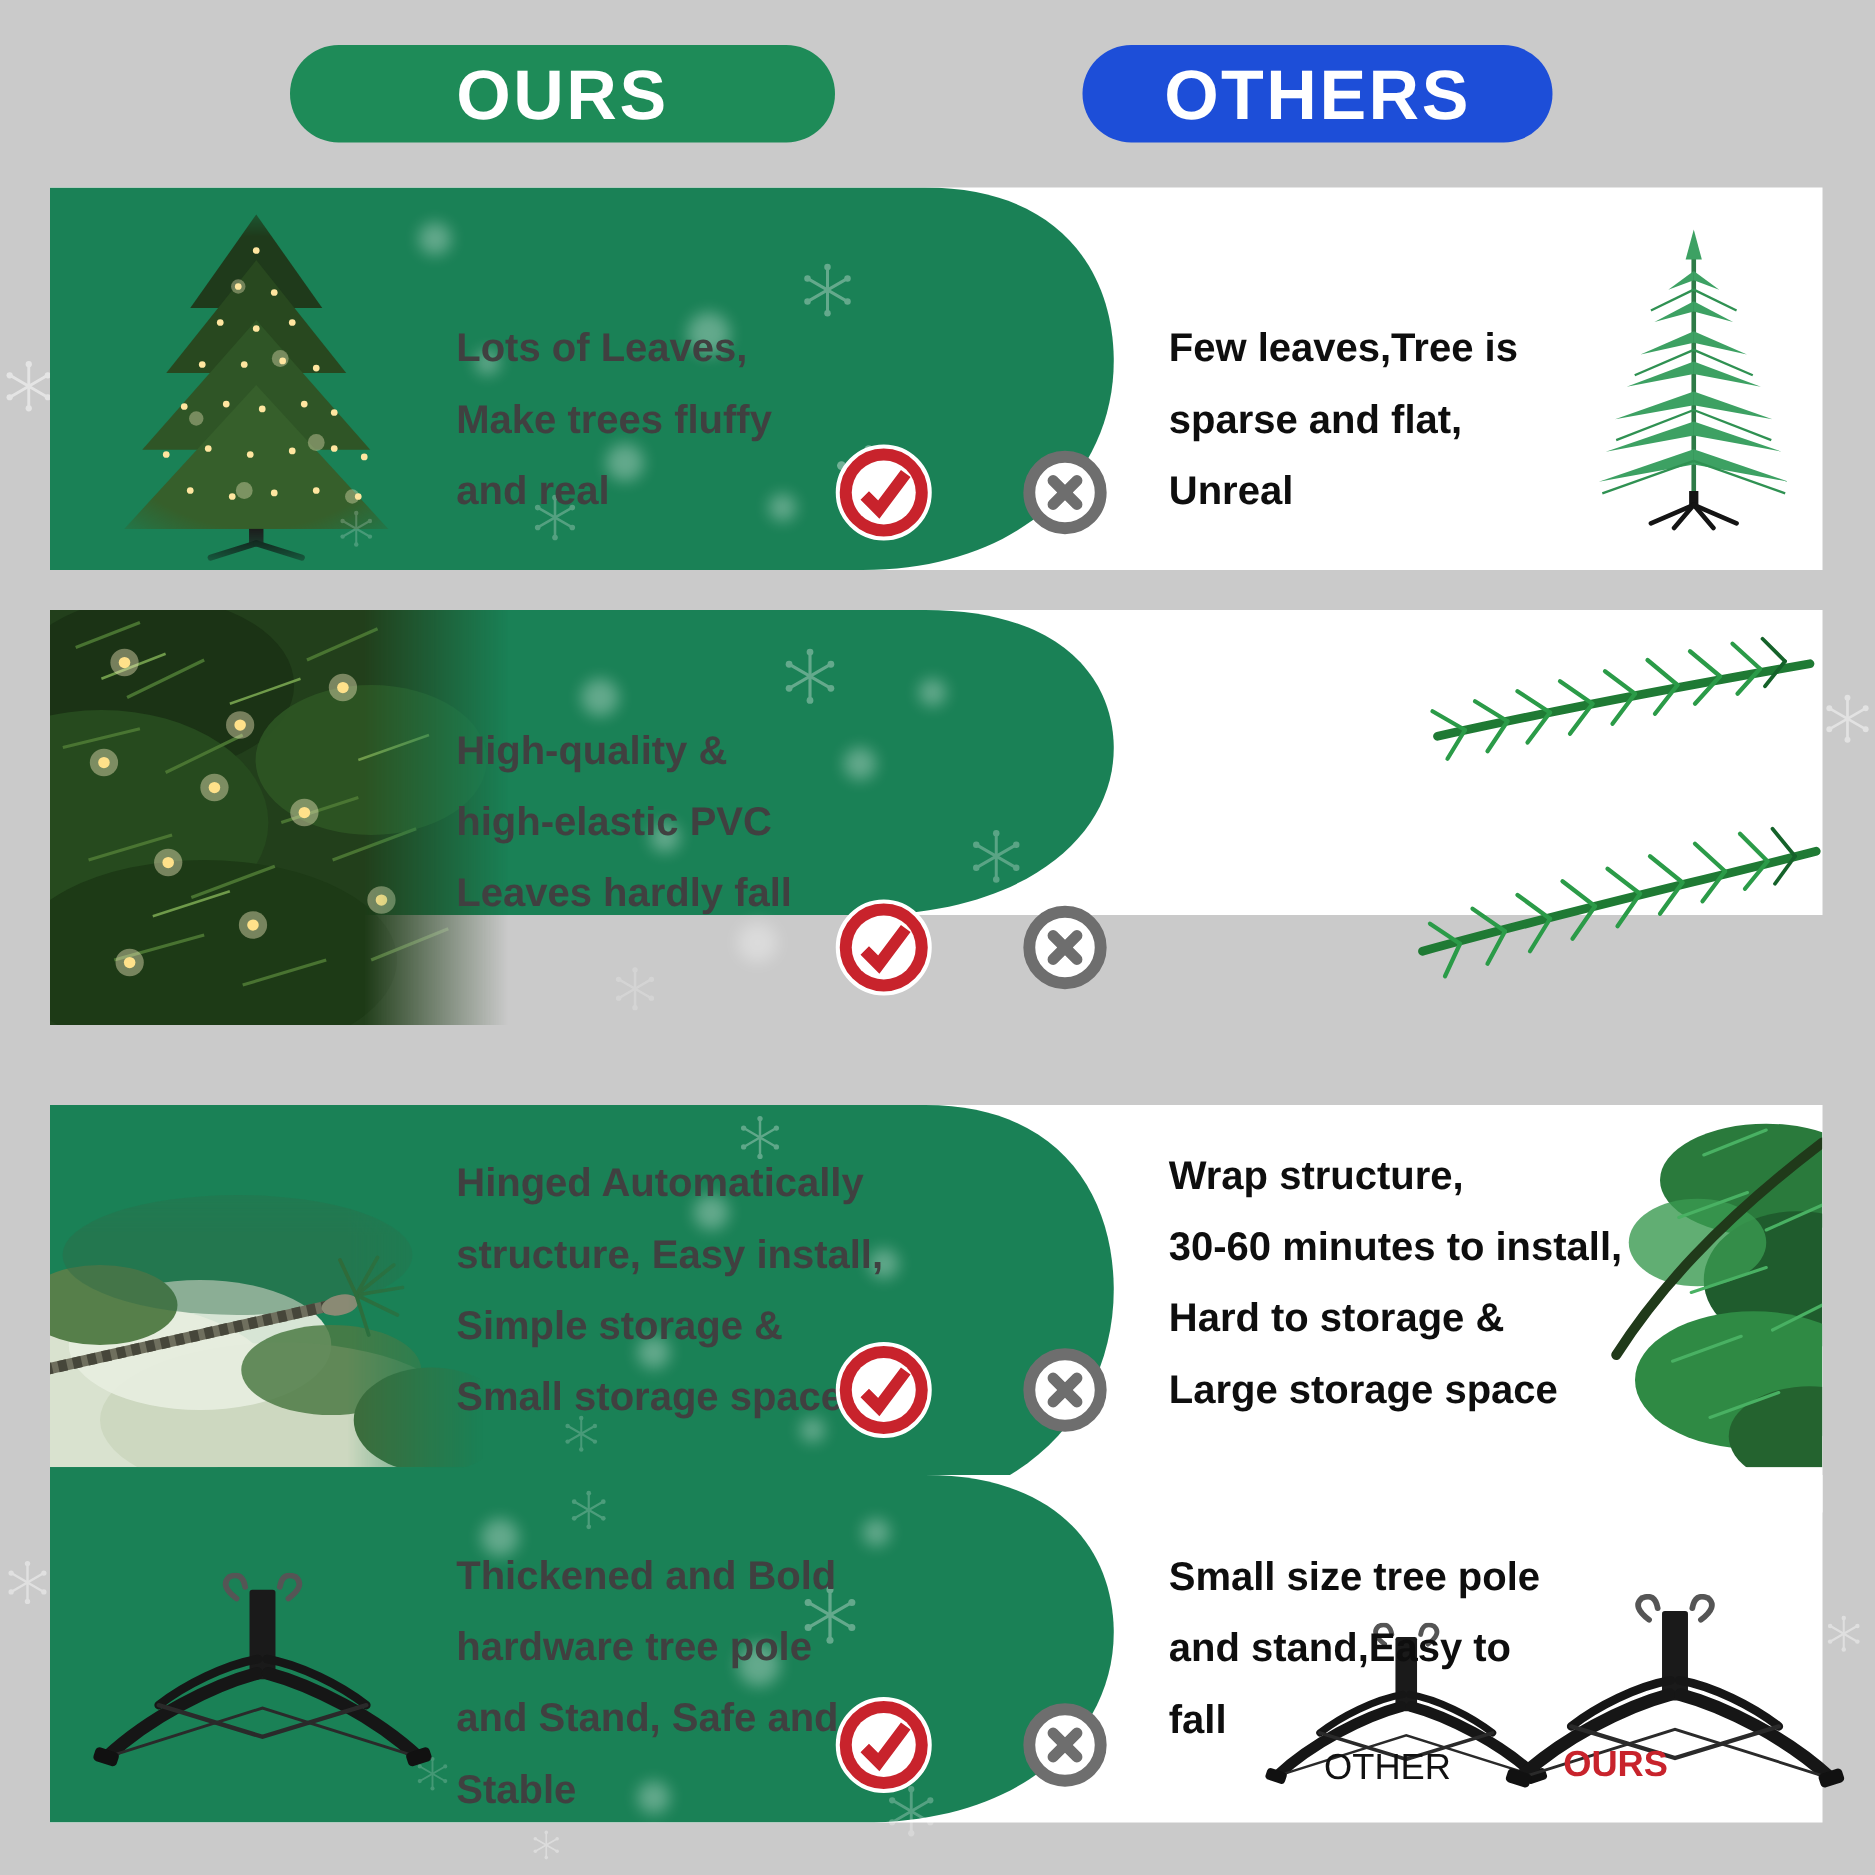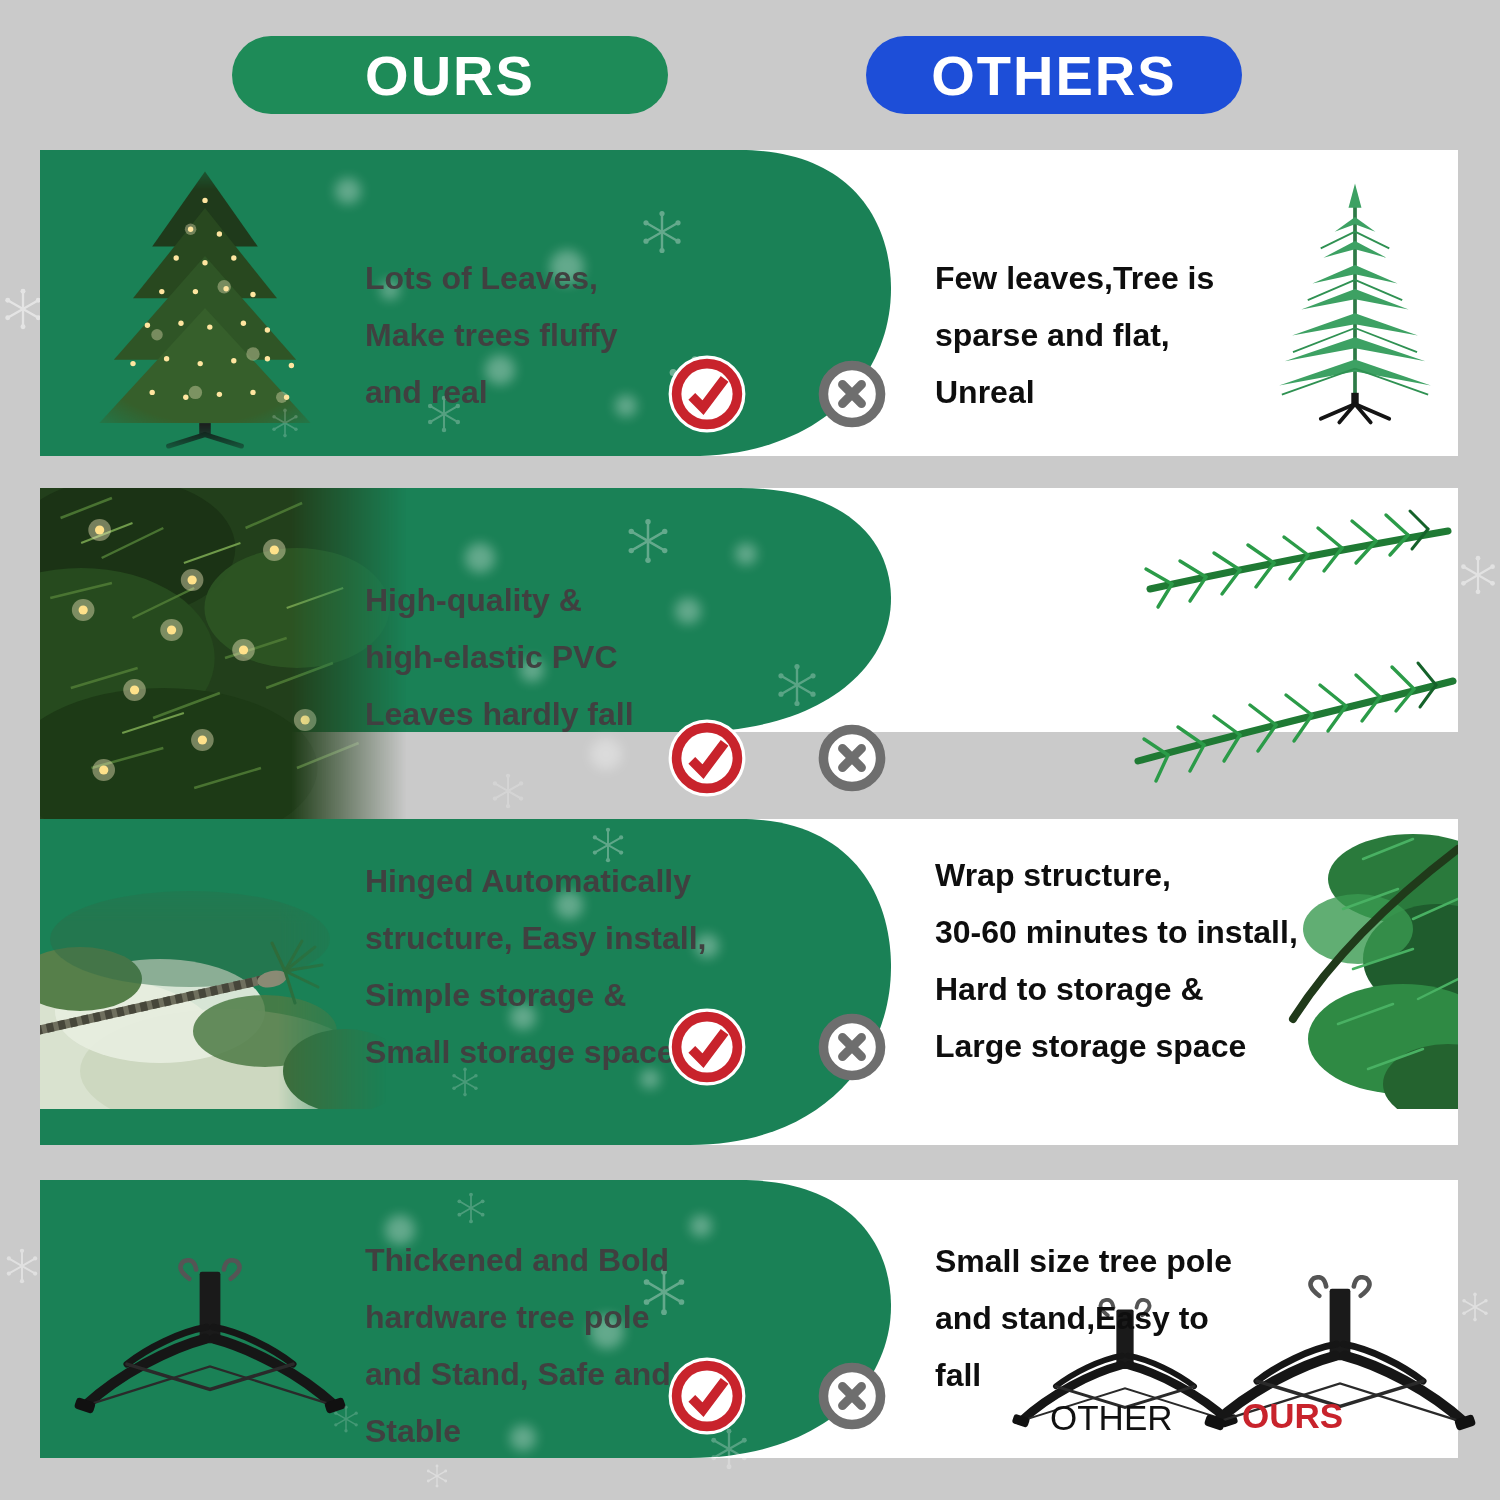--- a/index.html
+++ b/index.html
@@ -23,21 +23,21 @@
   .blob{position:absolute;border-radius:50%;background:rgba(255,255,255,.32);filter:blur(6px);}
   .photo{position:absolute;}
   .mask-right{-webkit-mask-image:linear-gradient(90deg,#000 68%,transparent 99%);
     mask-image:linear-gradient(90deg,#000 68%,transparent 99%);}
   .mask-left{-webkit-mask-image:linear-gradient(270deg,#000 52%,transparent 97%);
     mask-image:linear-gradient(270deg,#000 52%,transparent 97%);}
   .mask-top{-webkit-mask-image:linear-gradient(180deg,transparent 2%,#000 36%);
     mask-image:linear-gradient(180deg,transparent 2%,#000 36%);}
   .mask-oval{-webkit-mask-image:radial-gradient(ellipse 62% 58% at 50% 50%,#000 70%,transparent 97%);
     mask-image:radial-gradient(ellipse 62% 58% at 50% 50%,#000 70%,transparent 97%);}
-  .stand-label{position:absolute;font-size:35px;color:#111;text-align:center;}
+  .stand-label{position:absolute;font-size:29px;color:#111;text-align:center;}
   .stand-label.ours{font-weight:700;color:#c8232c;}
 </style>
 </head>
 <body>
 
 <svg width="0" height="0" style="position:absolute">
   <defs>
     <symbol id="flake" viewBox="-22 -22 44 44">
       <g stroke="#ffffff" stroke-width="2.4" stroke-linecap="round" fill="#ffffff">
         <line y1="-17" y2="17"></line>
@@ -361,21 +361,21 @@
   </div>
 
   <svg class="ic" style="left:627px;top:230px;width:80px;height:80px">
       <use href="#check-badge"></use>
     </svg>
   <svg class="ic" style="left:778px;top:236px;width:68px;height:68px">
       <use href="#cross-badge"></use>
     </svg>
 </div>
 
-<div class="row" style="top:819px;height:326px">
+<div class="row" style="top:884px;height:326px">
   <div class="rowbg"></div>
 
   <div class="photo mask-left" style="right:0;top:0;width:345px;height:290px">
     <svg viewBox="0 0 345 290" style="width:100%;height:100%" preserveAspectRatio="none">
       <ellipse cx="300" cy="60" rx="85" ry="45" fill="#2a7a3c"></ellipse>
       <ellipse cx="325" cy="140" rx="75" ry="55" fill="#1f5c2d"></ellipse>
       <ellipse cx="290" cy="220" rx="95" ry="55" fill="#2f8a44"></ellipse>
       <ellipse cx="335" cy="265" rx="65" ry="40" fill="#24632f"></ellipse>
       <ellipse cx="245" cy="110" rx="55" ry="35" fill="#3a9a50" opacity=".8"></ellipse>
       <path d="M345 30 C 260 95, 212 150, 180 200" stroke="#203a1a" stroke-width="8" fill="none" stroke-linecap="round"></path>

